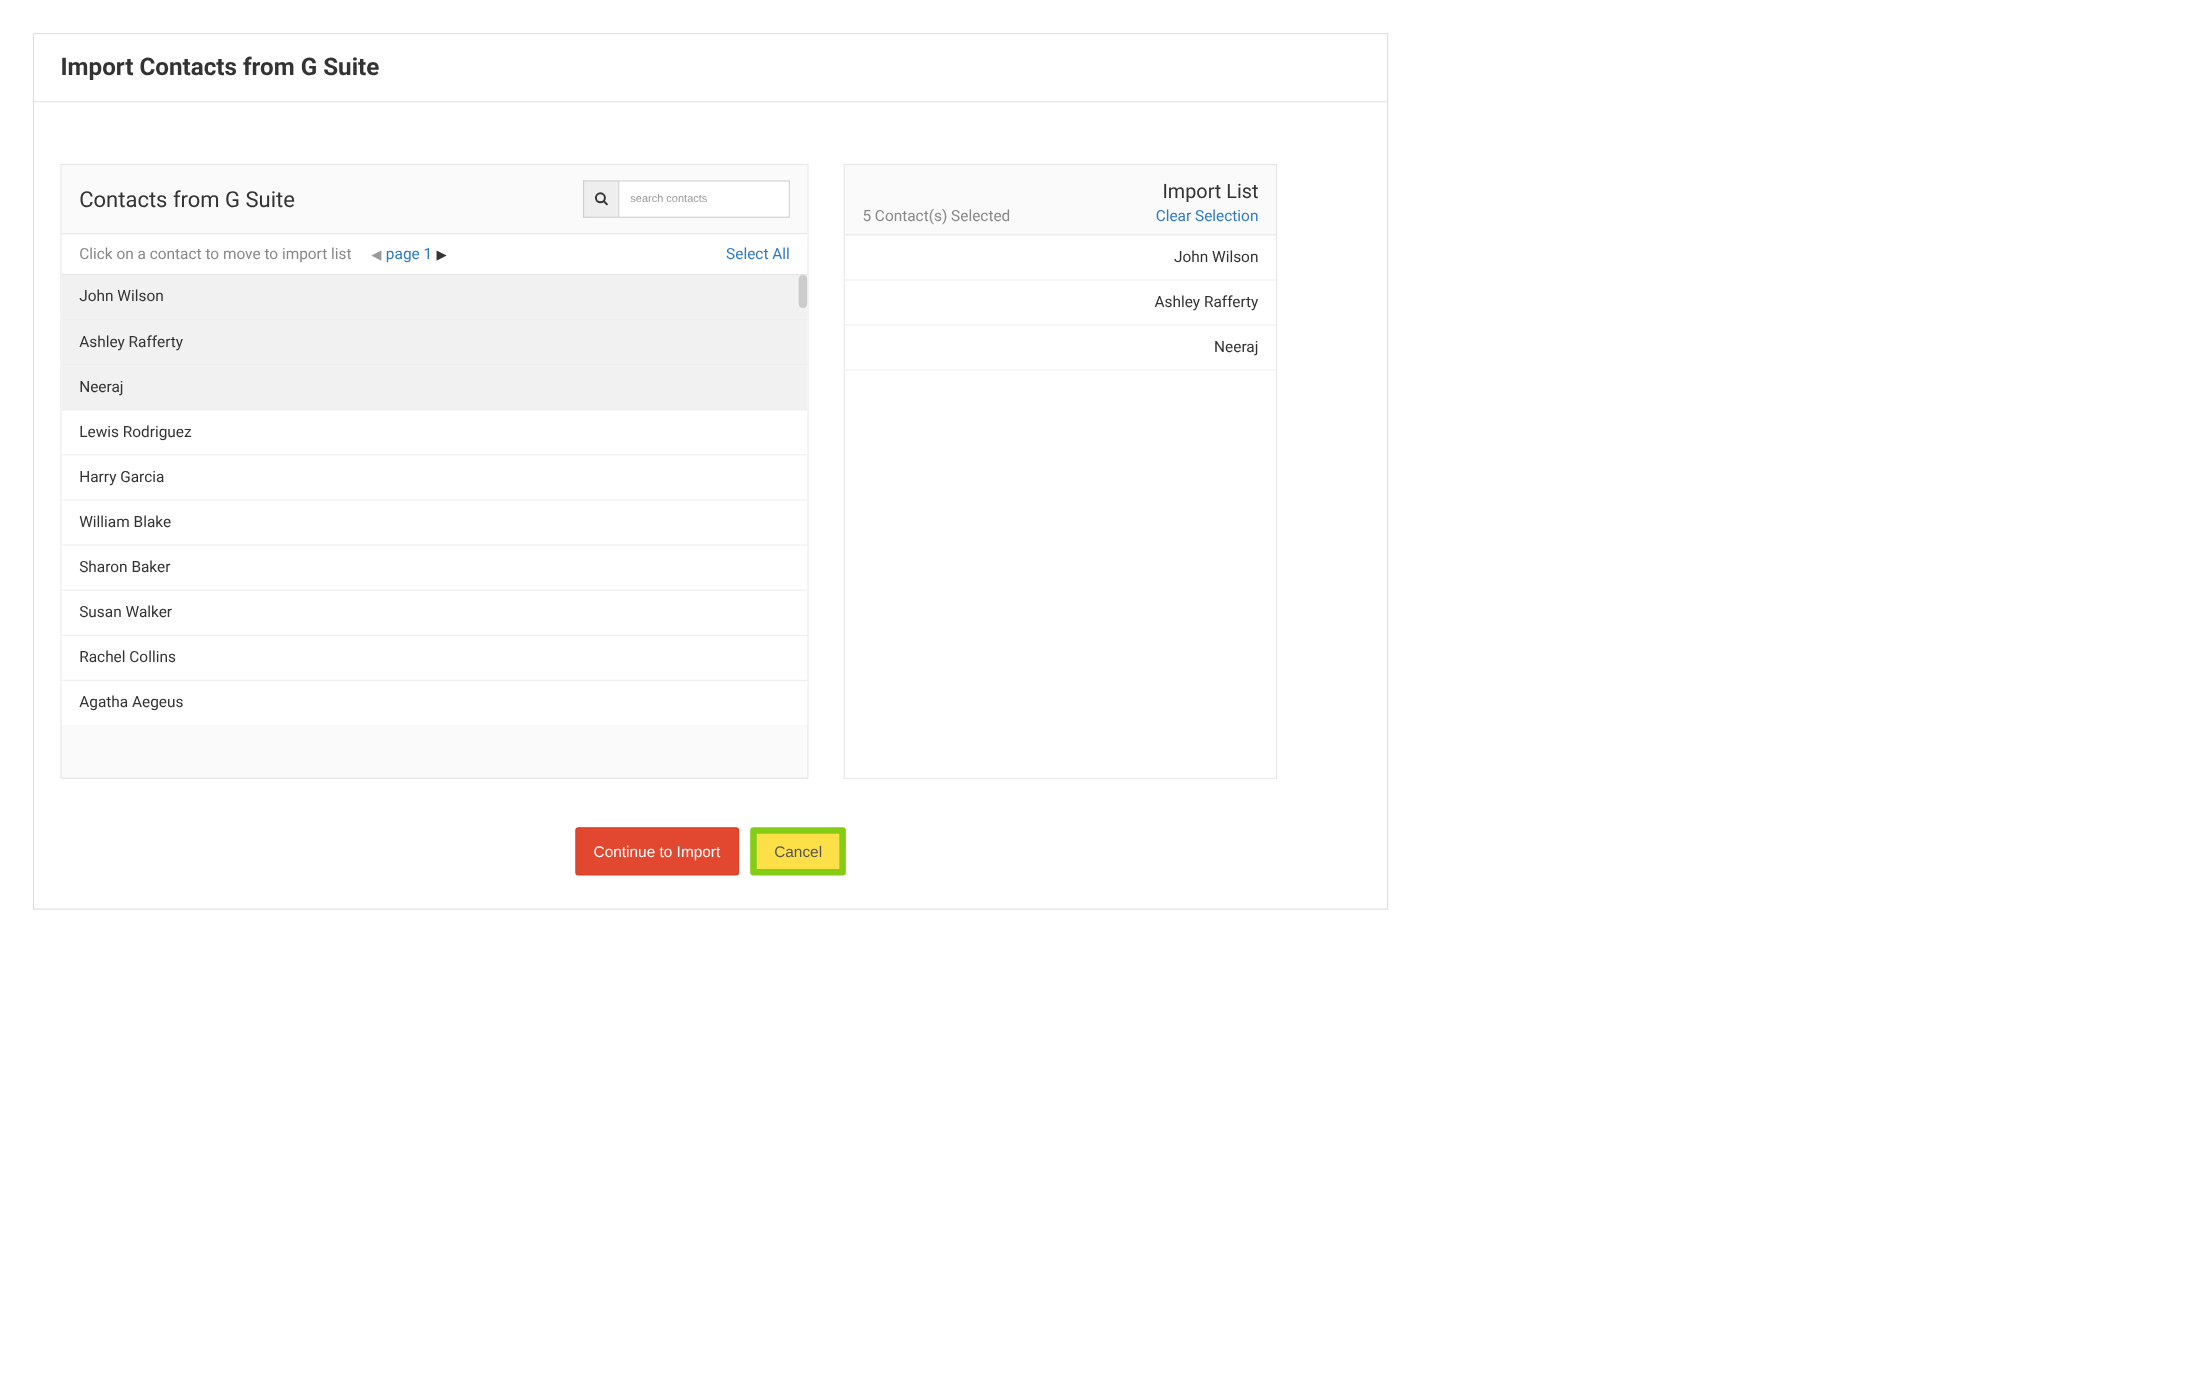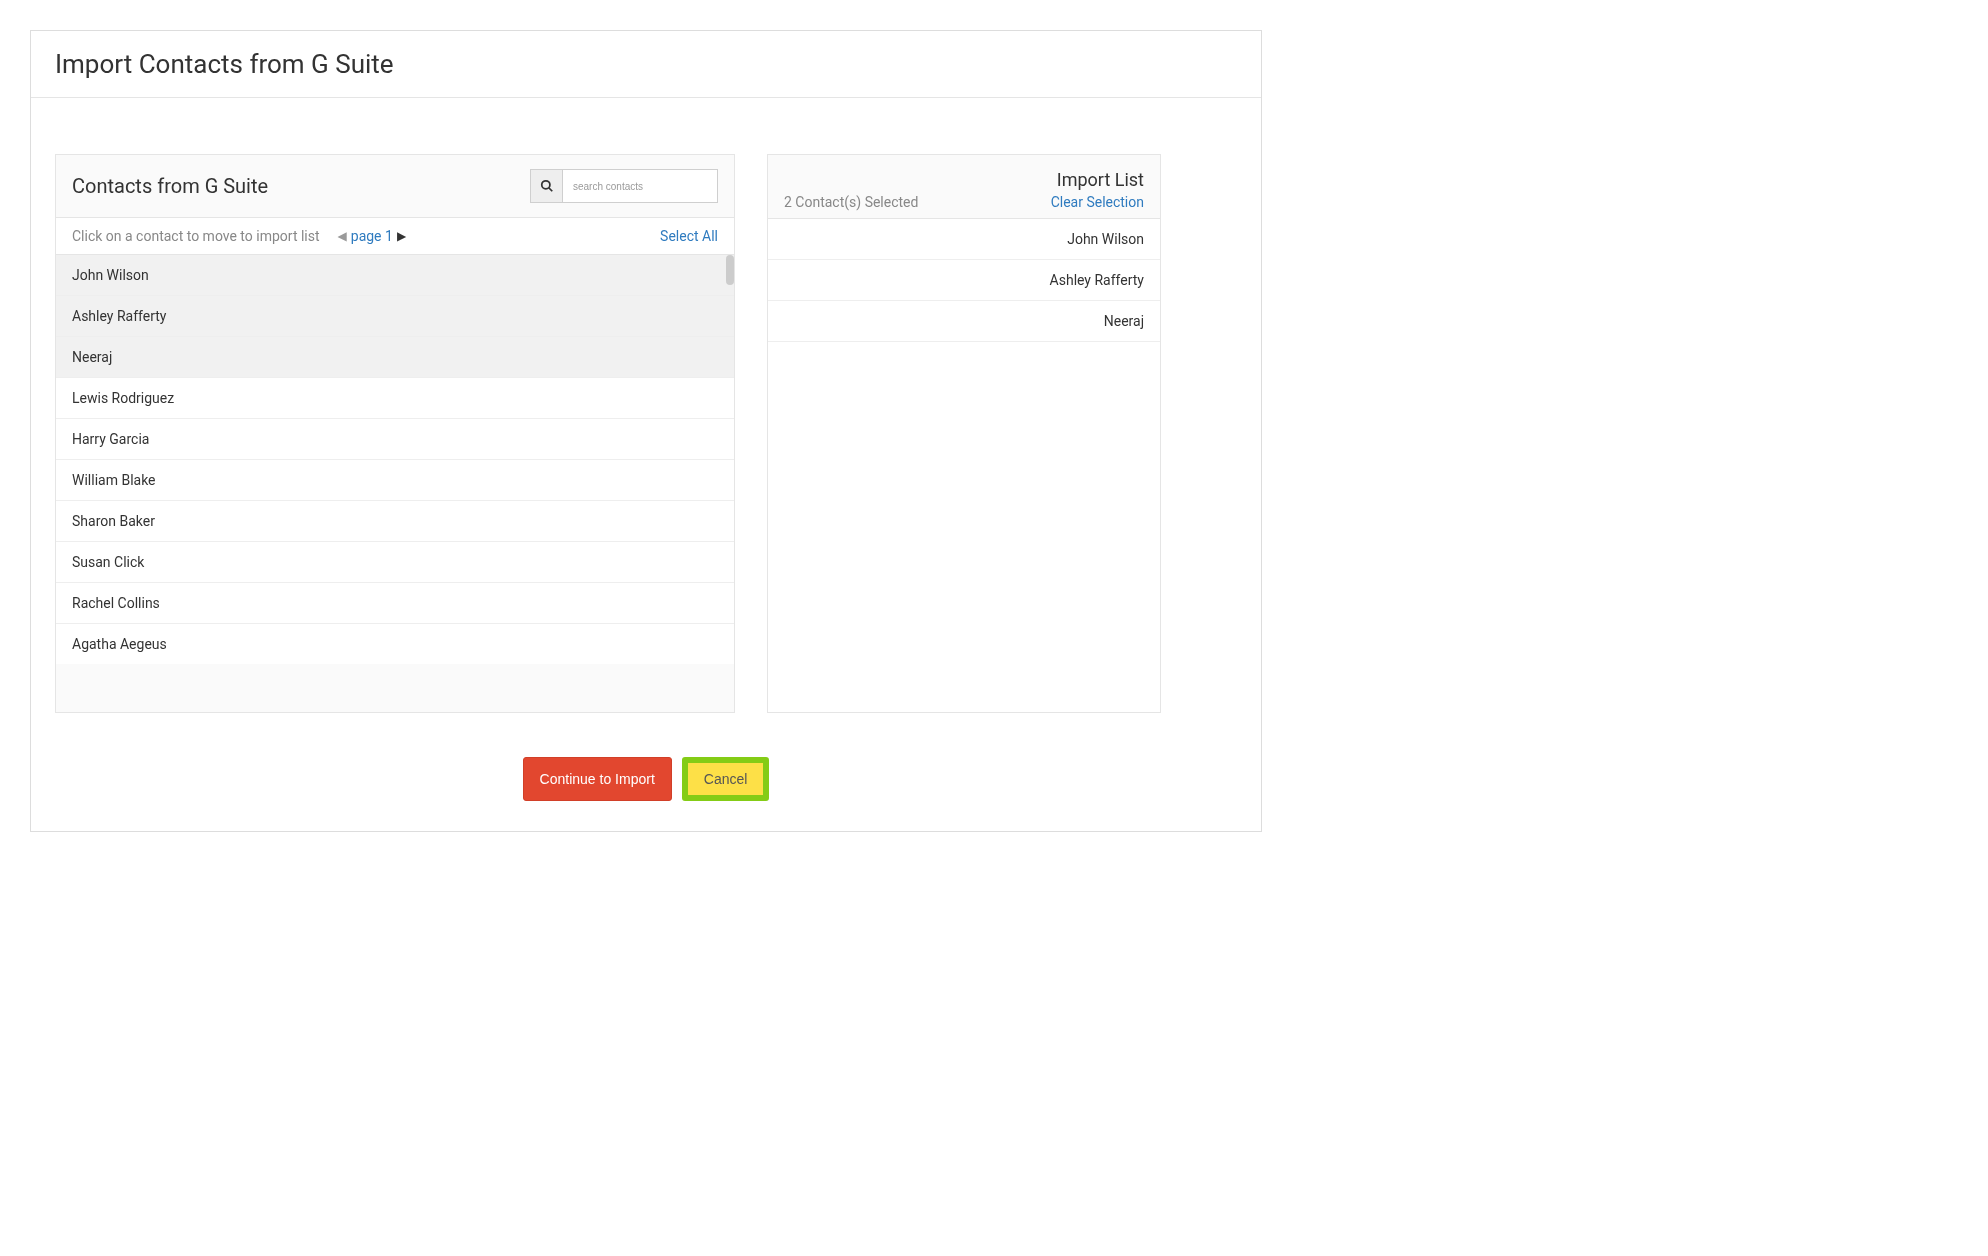--- a/index.html
+++ b/index.html
@@ -13,22 +13,22 @@
     width: 1232px;
     margin: 30px;
     border: 1px solid #ddd;
     background: #fff;
   }
   .modal-header {
     padding: 18px 24px;
     border-bottom: 1px solid #e5e5e5;
   }
   .modal-title {
-    font-size: 26px;
-    font-weight: 400;
+    font-size: 22px;
+    font-weight: 700;
     color: #333;
   }
   .modal-body {
     padding: 56px 24px 24px 24px;
     display: flex;
     gap: 32px;
   }
   .panel {
     border: 1px solid #e5e5e5;
     background: #fafafa;
@@ -228,31 +228,31 @@
 
       <div class="contact-list" id="contacts-list">
         <div class="scroll-thumb"></div>
       <div class="contact-row selected">John Wilson</div>
           <div class="contact-row selected">Ashley Rafferty</div>
           <div class="contact-row selected">Neeraj</div>
           <div class="contact-row">Lewis Rodriguez</div>
           <div class="contact-row">Harry Garcia</div>
           <div class="contact-row">William Blake</div>
           <div class="contact-row">Sharon Baker</div>
-          <div class="contact-row">Susan Click</div>
+          <div class="contact-row">Susan Walker</div>
           <div class="contact-row">Rachel Collins</div>
           <div class="contact-row">Agatha Aegeus</div>
         </div>
     </div>
 
     <div class="panel panel-right">
       <div class="import-header">
         <div class="import-title">Import List</div>
         <div class="import-sub">
-          <span class="import-count">2 Contact(s) Selected</span>
+          <span class="import-count">5 Contact(s) Selected</span>
           <span class="clear-sel">Clear Selection</span>
         </div>
       </div>
       <div class="import-list" id="import-list">
           <div class="import-row">John Wilson</div>
           <div class="import-row">Ashley Rafferty</div>
           <div class="import-row">Neeraj</div>
         </div>
       <div class="import-spacer"></div>
     </div>

